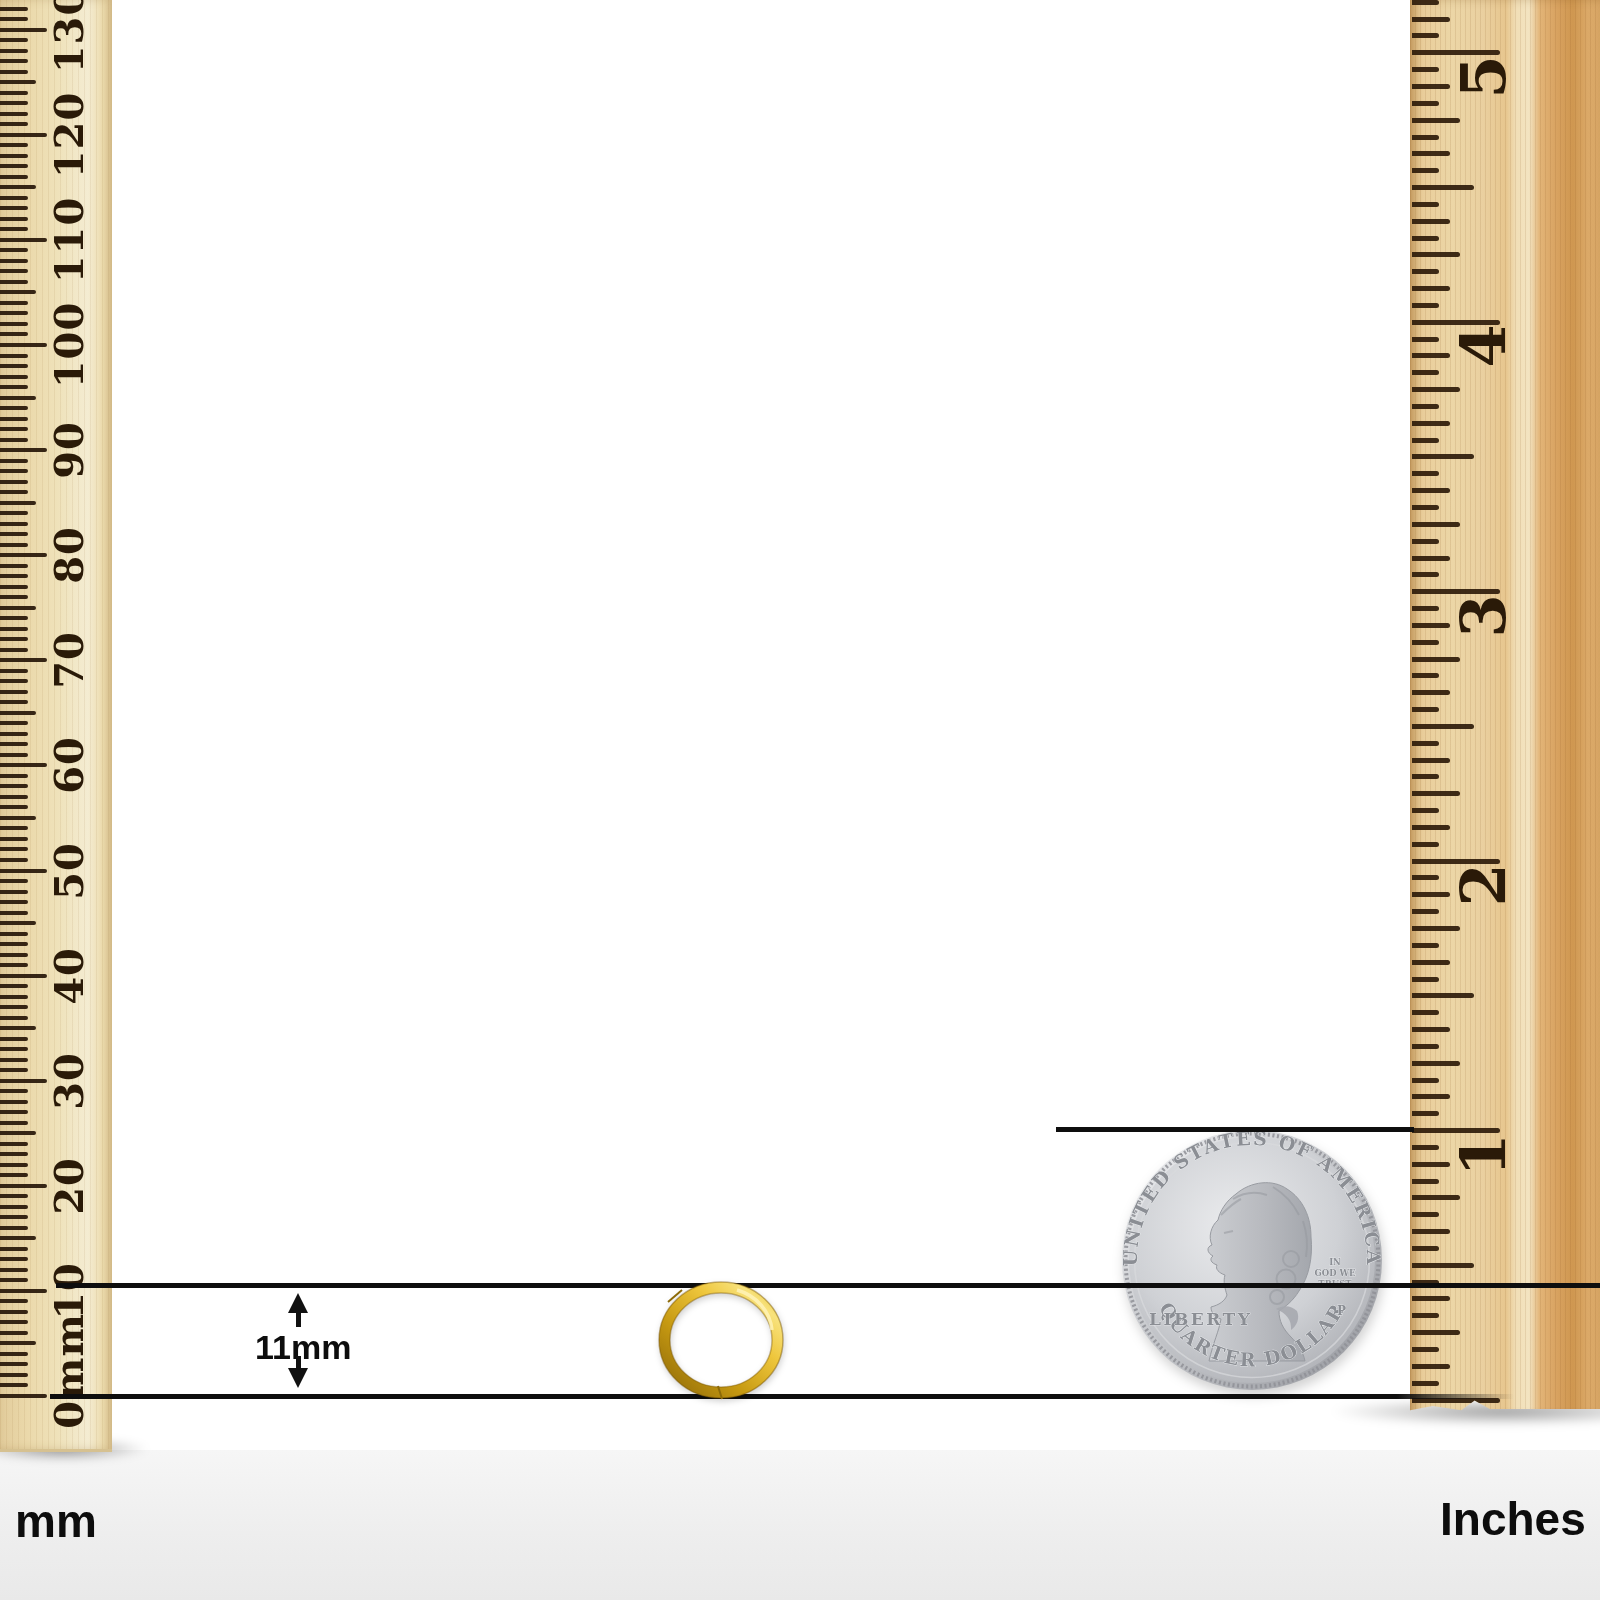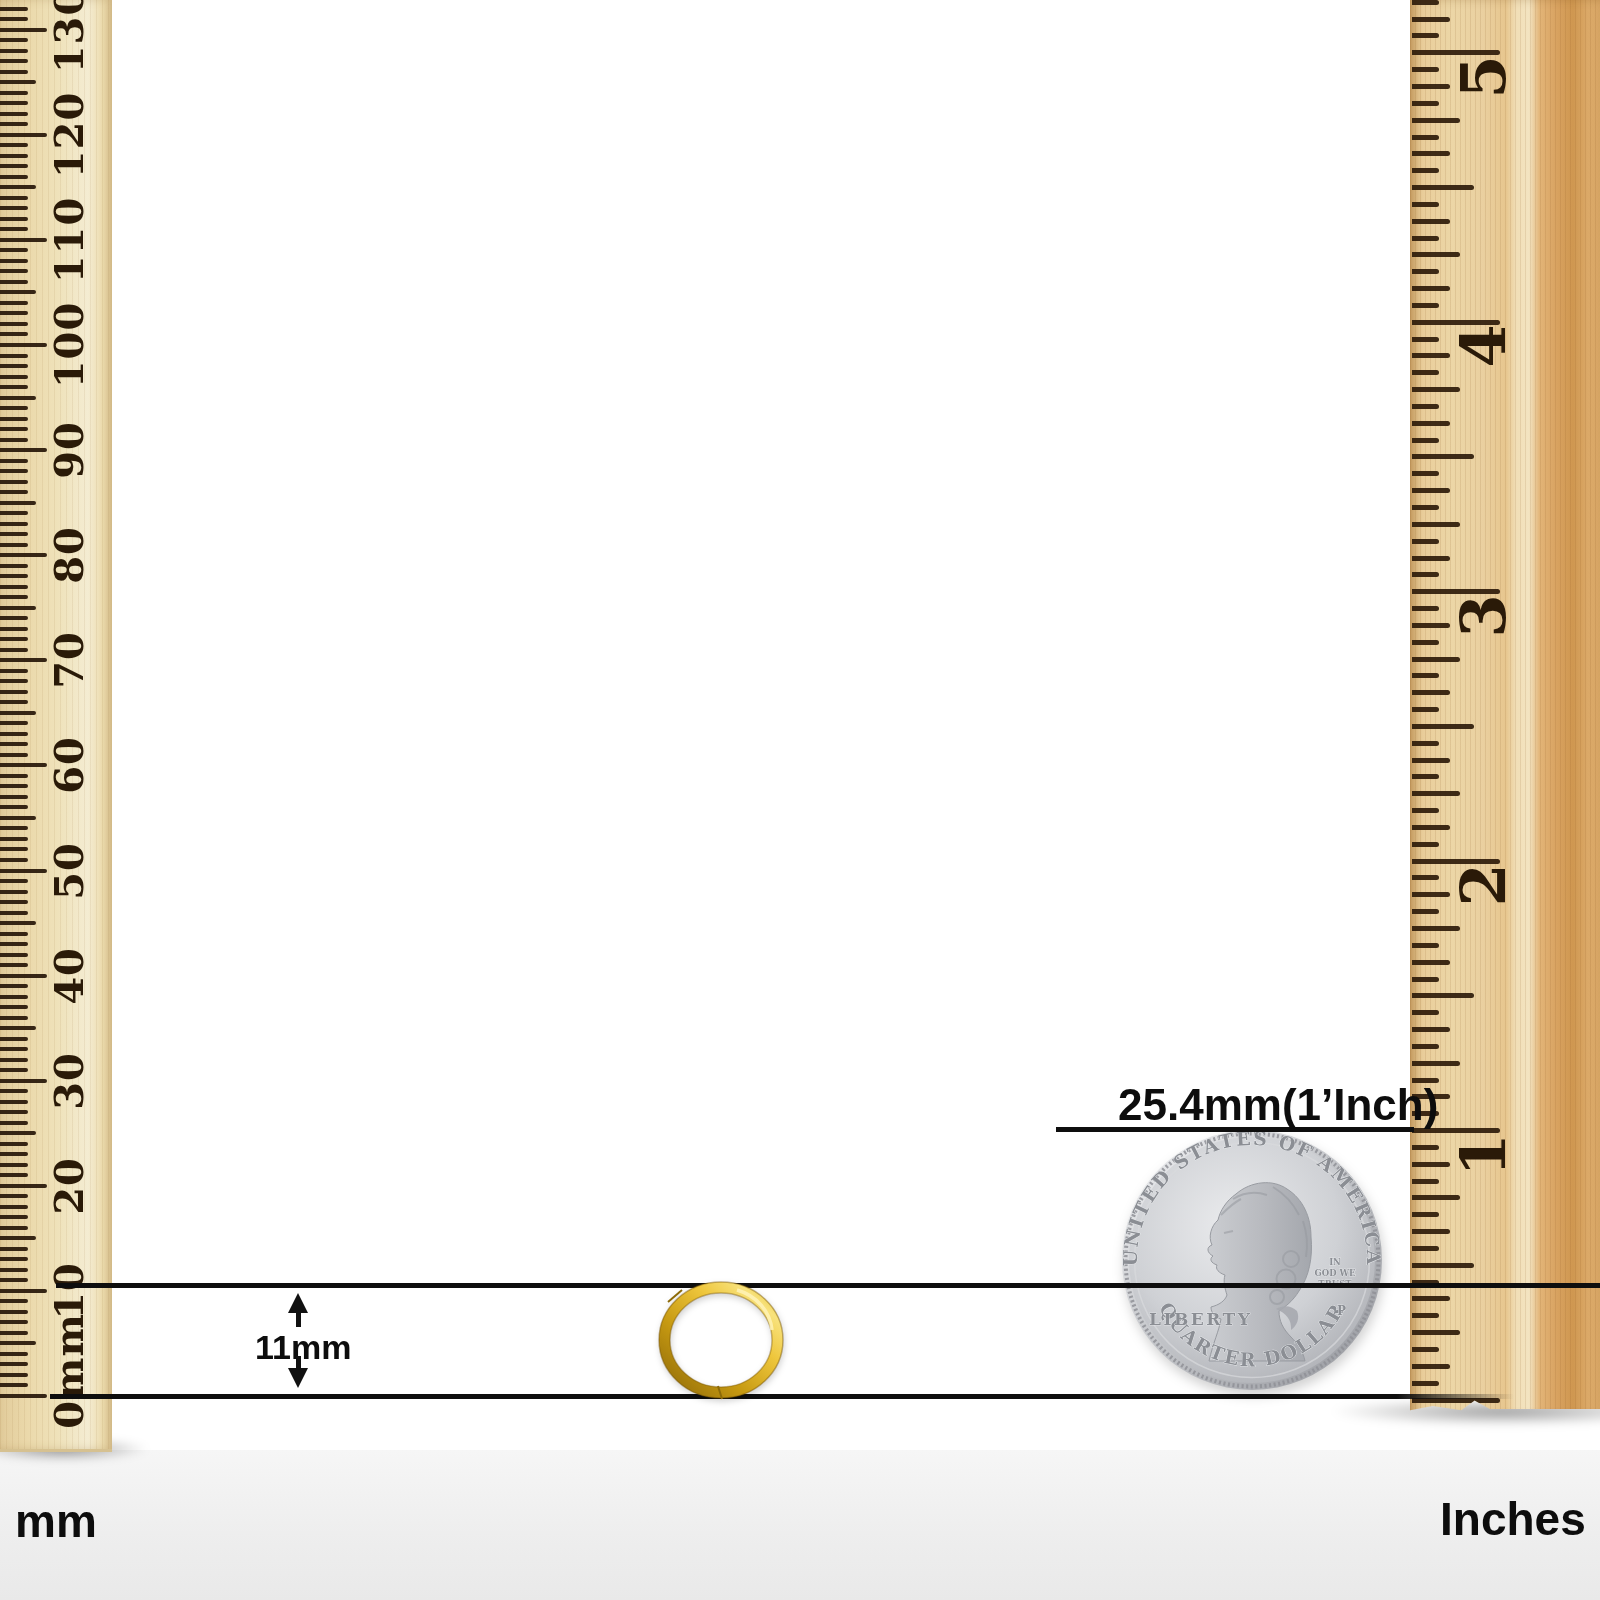--- a/index.html
+++ b/index.html
@@ -391,21 +391,20 @@
       </linearGradient>
     </defs>
     <ellipse cx="69" cy="66" rx="56.5" ry="52.5" fill="none" stroke="url(#gGold)" stroke-width="11"></ellipse>
     <ellipse cx="69" cy="66" rx="62" ry="58" fill="none" stroke="rgba(120,85,5,0.45)" stroke-width="1.5"></ellipse>
     <ellipse cx="69" cy="66" rx="51" ry="47" fill="none" stroke="rgba(120,85,5,0.4)" stroke-width="1.5"></ellipse>
     <path d="M 85 16 A 50 46 0 0 1 120 56" fill="none" stroke="#fff4bb" stroke-width="3.5" opacity="0.8"></path>
     <line x1="16" y1="28" x2="30" y2="16" stroke="#8c6a08" stroke-width="2"></line>
     <line x1="66" y1="112" x2="70" y2="125" stroke="#8c6a08" stroke-width="2"></line>
   </svg>
 
-  <div class="note" id="coin-size-label">25.4mm(1’Inch)</div>
   <div class="note" id="earring-size-label">11mm</div>
   <div class="arrow-head" id="arrow-up-head"></div>
   <div class="arrow-stem" id="arrow-up-stem"></div>
   <div class="arrow-stem" id="arrow-down-stem"></div>
   <div class="arrow-head" id="arrow-down-head"></div>
 
   <div class="unit-label" style="left:15px;top:1494px;">mm</div>
   <div class="unit-label" style="left:1440px;top:1492px;">Inches</div>
 </div>
 

